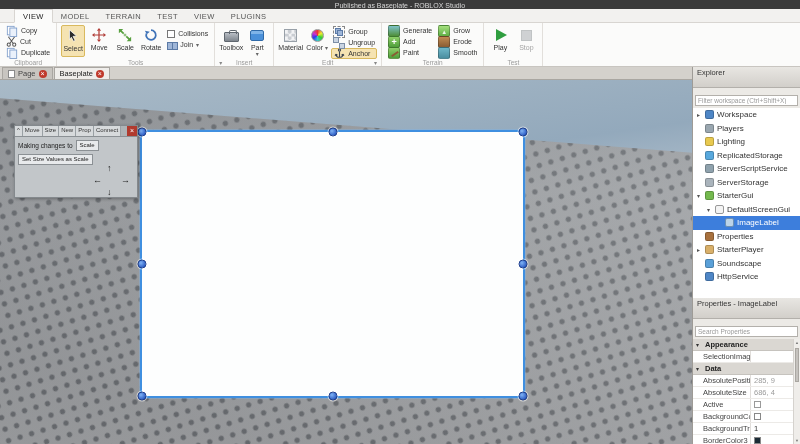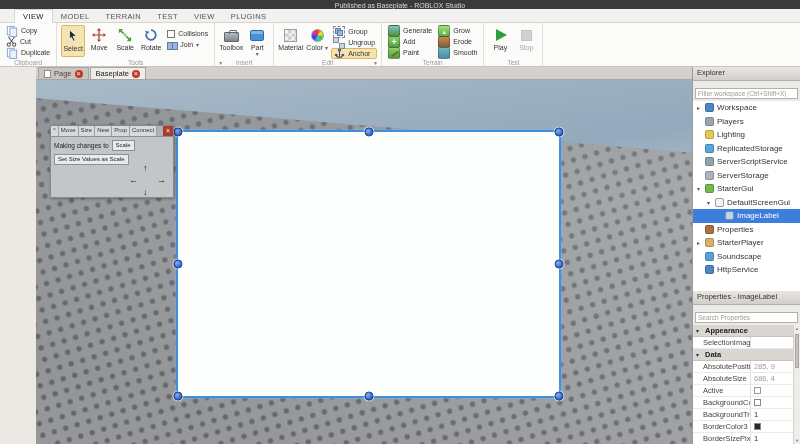--- a/index.html
+++ b/index.html
@@ -61,21 +61,21 @@
   .t-paint{background:linear-gradient(#8fd06a,#4f9e3a);}
   .t-paint::after{content:"";position:absolute;left:2px;top:5px;width:8px;height:2px;background:#8a5c33;transform:rotate(-35deg);}
   .t-grow{background:linear-gradient(#a5e07e,#5fae45);}
   .t-grow::after{content:"▲";position:absolute;inset:0;color:rgba(255,255,255,.85);font-size:6px;line-height:12px;text-align:center;}
   .t-erode{background:linear-gradient(#c08a52,#8a5c33);}
   .t-smooth{background:linear-gradient(#6fb7c9,#4a8ea0);}
   .i-play{width:0;height:0;border-left:11px solid #2f9e3f;border-top:6.5px solid transparent;border-bottom:6.5px solid transparent;margin-left:3px;}
   .i-stop{width:11px;height:11px;background:#9aa0a4;border:1px solid #7a8084;}
 
   
-  .main{flex:1;display:flex;min-height:0;padding-left:36px;}
+  .main{flex:1;display:flex;min-height:0;}
   .left{flex:1;display:flex;flex-direction:column;min-width:0;}
 
   .doctabs{height:13px;background:#d4d1cc;border-bottom:1px solid #a9a6a1;display:flex;align-items:flex-end;padding-left:2px;flex:none;}
   .dtab{height:12px;display:flex;align-items:center;gap:3px;padding:0 5px;font-size:7.5px;color:#444;background:#c8c5c0;border:1px solid #a9a6a1;border-bottom:none;margin-right:1px;}
   .dtab.active{background:#efedea;color:#222;}
   .dpage{width:7px;height:8px;background:#fff;border:1px solid #8a8a8a;}
   .tabclose{width:8px;height:8px;border-radius:50%;background:#c0392b;color:#fff;font-size:7px;line-height:8px;text-align:center;}
   .tabclose::before{content:"×";}
 
   
@@ -97,21 +97,21 @@
   .tp-close{margin-left:auto;width:10px;background:#b03a2e;color:#fff;text-align:center;font-size:7px;line-height:10px;}
   .tp-close::before{content:"×";}
   .tp-row{display:flex;align-items:center;gap:3px;padding:3px 3px 0 3px;}
   .tp-btn{background:#e8eaec;border:1px solid #8b9094;padding:0 3px;line-height:9px;font-size:6px;color:#222;white-space:nowrap;}
   .tp-arrows{position:absolute;left:76px;top:38px;width:44px;height:34px;}
   .tp-ar{position:absolute;font-size:9px;color:#222;line-height:9px;}
   .ar-up{left:16px;top:0;} .ar-left{left:2px;top:12px;} .ar-right{left:30px;top:12px;} .ar-down{left:16px;top:24px;}
 
   
   .right{width:108px;flex:none;background:#eceae6;border-left:1px solid #9e9b96;display:flex;flex-direction:column;}
-  .panel-h{height:14px;background:linear-gradient(#e8e6e2,#d2cfca);border-bottom:1px solid #b3b0ab;font-size:7.5px;color:#333;padding:1px 0 0 4px;white-space:nowrap;overflow:hidden;flex:none;}
+  .panel-h{height:21px;background:linear-gradient(#e8e6e2,#d2cfca);border-bottom:1px solid #b3b0ab;font-size:7.5px;color:#333;padding:1px 0 0 4px;white-space:nowrap;overflow:hidden;flex:none;}
   .pfilter{flex:none;padding:1px 2px;}
   .pfilter input{width:100%;height:11px;border:1px solid #b3b0ab;font-size:6.5px;padding:0 2px;color:#333;background:#fff;font-family:"Liberation Sans",sans-serif;}
   .pfilter input::placeholder{color:#9a9a9a;}
 
   .tree{height:190px;background:#fff;overflow:hidden;font-size:8px;flex:none;}
   .trow{height:13.5px;display:flex;align-items:center;gap:3px;padding-left:2px;color:#333;white-space:nowrap;overflow:hidden;}
   .trow.selected{background:#3d7edc;color:#fff;}
   .tarrow{width:7px;font-size:6px;color:#555;text-align:center;flex:none;}
   .trow.selected .tarrow{color:#fff;}
   .exp-open::before{content:"▾";}

